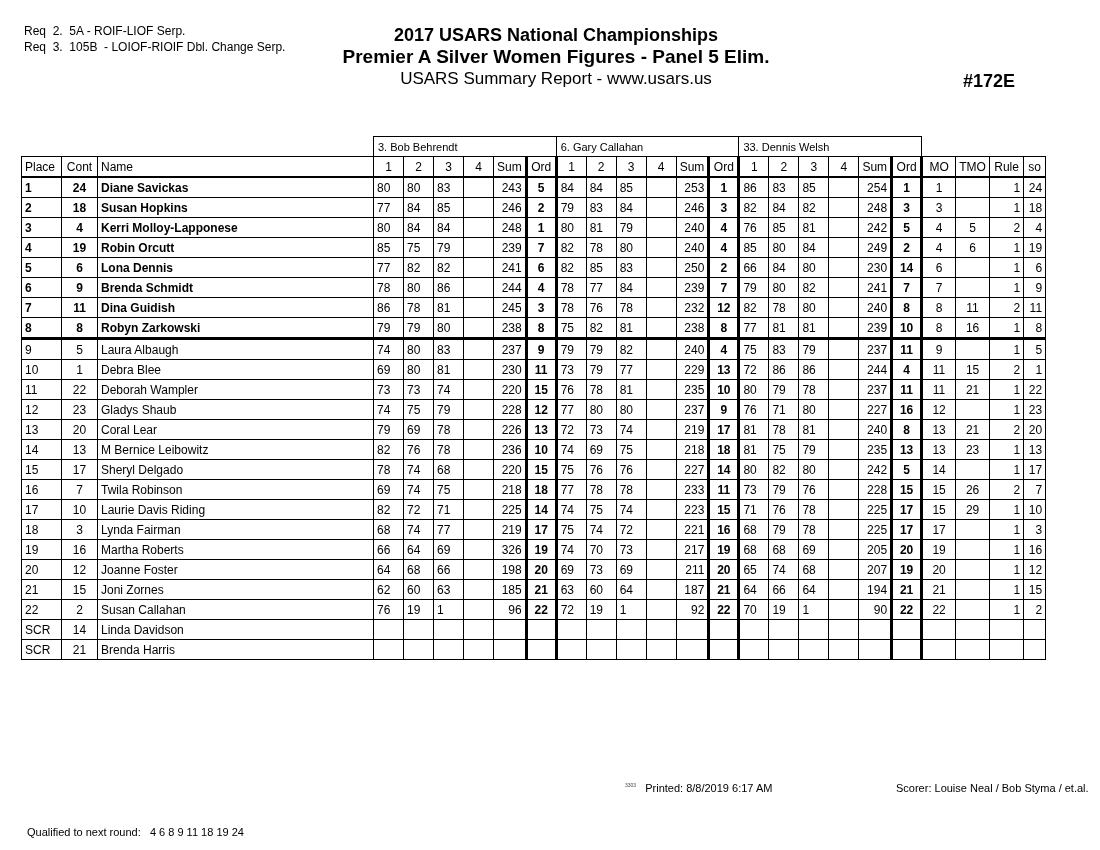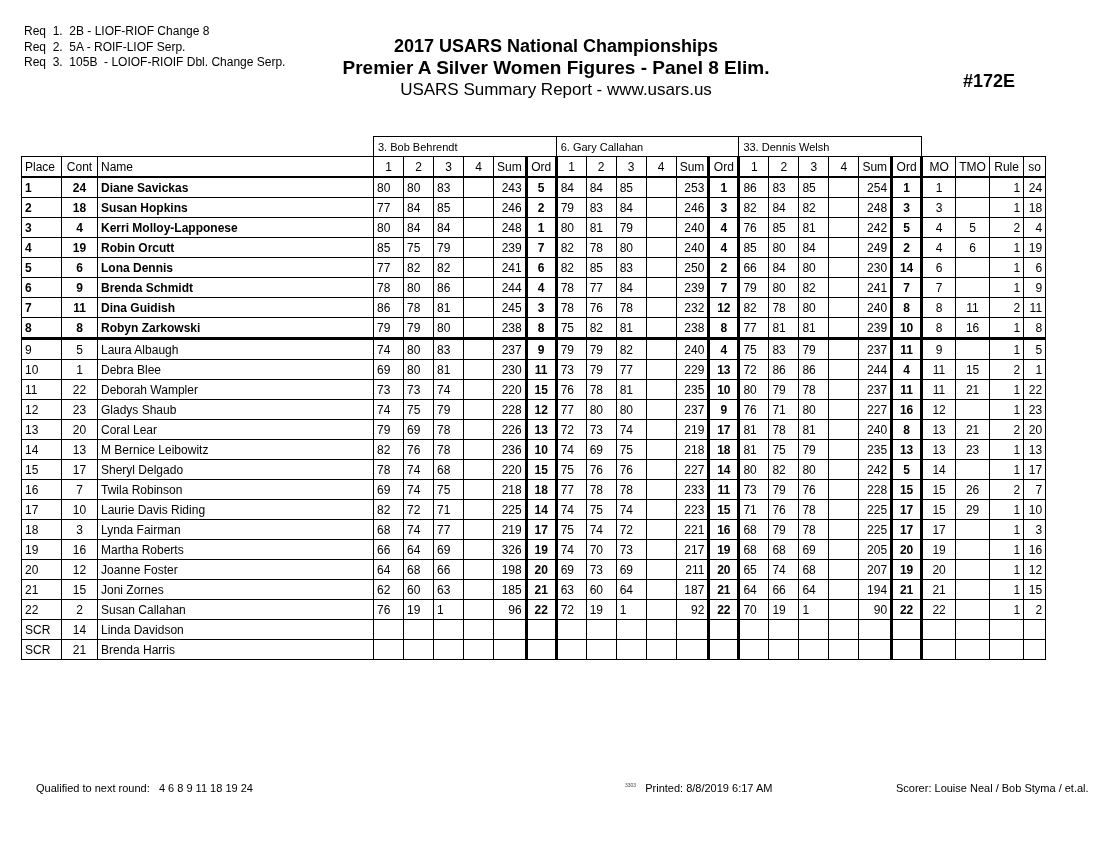--- a/index.html
+++ b/index.html
@@ -1,19 +1,19 @@
 <!DOCTYPE html>
 <html><head>
 <meta charset="utf-8">
 <style>
   html, body { margin:0; padding:0; background:#ffffff; }
   body { width:1100px; height:850px; position:relative; font-family:"Liberation Sans", sans-serif; color:#000; overflow:hidden; }
   .req { position:absolute; left:24px; top:24px; font-size:12px; line-height:15.5px; }
   .req div { white-space:pre; }
-  .hdr-center { position:absolute; left:300px; width:512px; top:24px; text-align:center;margin-top:11px; }
+  .hdr-center { position:absolute; left:300px; width:512px; top:24px; text-align:center; }
   .hdr-title { font-size:18px; font-weight:bold; line-height:22px; }
   .hdr-sub { font-size:15px; line-height:18px; }
   .hdr-event { font-size:19px; font-weight:bold; line-height:22px; }
   .hdr-report { font-size:17px; line-height:22px; }
   .event-id { position:absolute; left:963px; top:24px; font-size:18px; font-weight:bold;margin-top:47px; }
 
   table.grid { position:absolute; left:21px; top:136px; border-collapse:collapse; font-size:12px; }
   table.grid td { border:1px solid #000; height:19px; padding:0 3px; white-space:nowrap; }
   table.grid td.noborder { border:none; }
   .judge-head td.judge { font-size:11px; padding-left:4px; text-align:left; vertical-align:middle; }
@@ -23,37 +23,36 @@
   .thick-l { border-left:3px solid #000 !important; }
   .thick-r { border-right:3px solid #000 !important; }
   .c { text-align:center; }
   .r { text-align:right; }
   .l { text-align:left; }
   .b { font-weight:bold; }
   tr.top td.name, tr.top td.place, tr.top td.cont { font-weight:bold; }
   tr.cutoff td { border-bottom:3px solid #000; }
 
   .footer { position:absolute; top:782px; font-size:11px; }
-  .f-qual { left:36px; }
+  .f-qual { left:27px;margin-top:44px; }
   .f-print { left:625px; }
   .f-scorer { left:896px; }
   .tiny { font-size:5px; vertical-align:top; color:#444; margin-right:6px; }
 </style>
 </head>
 <body>
 
 <div class="req">
-  <div>Req  1.  2B - LIOF-RIOF Change 8</div>
   <div>Req  2.  5A - ROIF-LIOF Serp.</div>
   <div>Req  3.  105B  - LOIOF-RIOIF Dbl. Change Serp.</div>
 </div>
 
 <div class="hdr-center">
   <div class="hdr-title">2017 USARS National Championships</div>
-  <div class="hdr-event">Premier A Silver Women Figures - Panel 8 Elim.</div>
+  <div class="hdr-event">Premier A Silver Women Figures - Panel 5 Elim.</div>
   <div class="hdr-report">USARS Summary Report - www.usars.us</div>
 </div>
 
 <div class="event-id">#172E</div>
 
 <table class="grid">
   <colgroup>
     <col style="width:40px">
       <col style="width:36px">
       <col style="width:276px">

